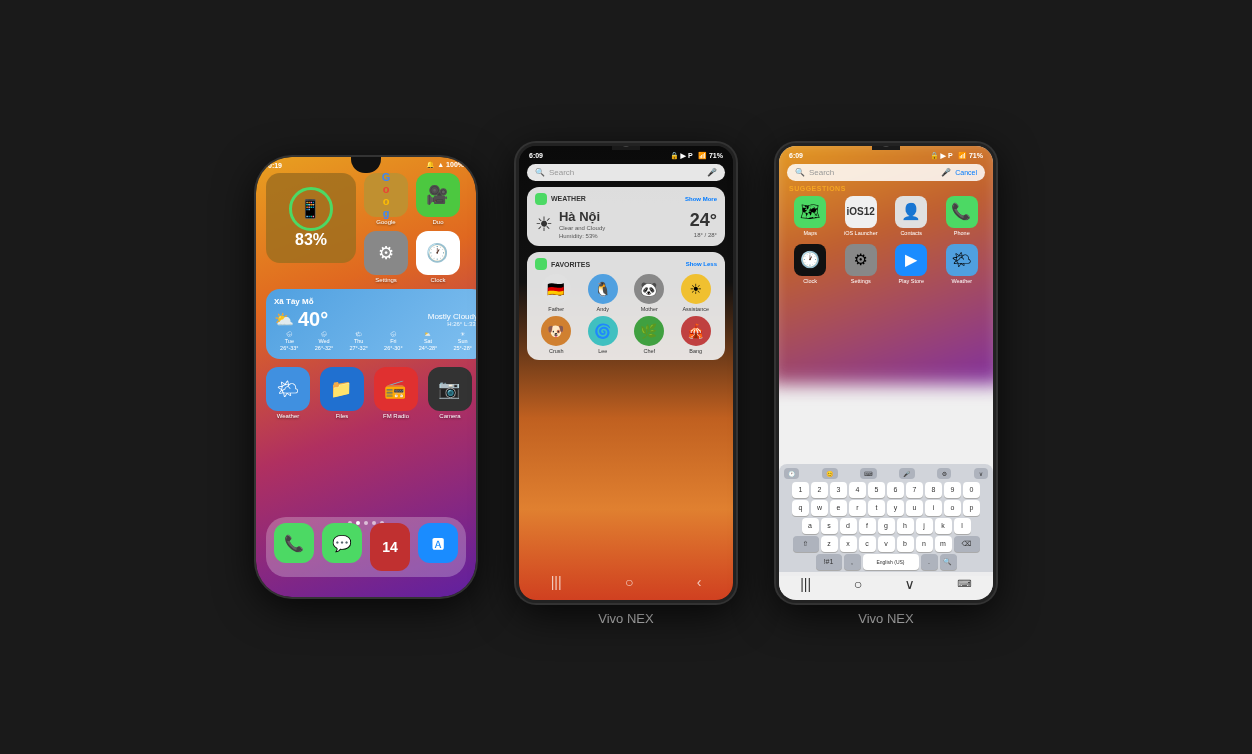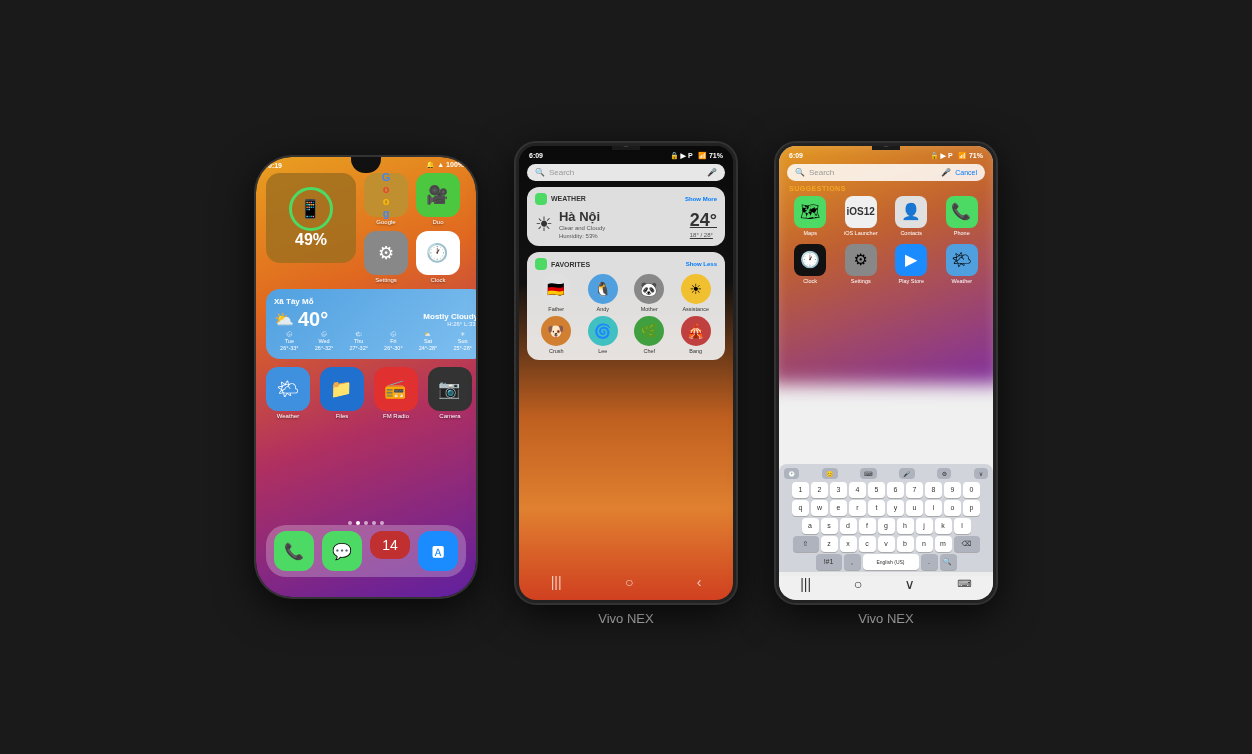--- a/index.html
+++ b/index.html
@@ -479,21 +479,21 @@
         <span>0:19</span>
         <span>🔔 ▲ 100%</span>
       </div>
 
       <div style="display:flex; gap:8px; padding:4px 10px 0; align-items:flex-start;">
 
         <div class="battery-widget">
           <div class="green-ring">
             <span style="font-size:18px;">📱</span>
           </div>
-          <div class="battery-pct">49%</div>
+          <div class="battery-pct">83%</div>
         </div>
 
         <div style="display:flex; flex-direction:column; gap:6px; flex:1;">
           <div style="display:flex; gap:8px;">
             <div class="app-with-label">
               <div class="app-icon" style="background:#c09030; width:44px; height:44px; font-size:11px; font-weight:700;">
                 <span style="color:#4285F4;">G</span>
                   <span style="color:#EA4335;">o</span>
                   <span style="color:#FBBC05;">o</span>
                   <span style="color:#4285F4;">g</span>
@@ -521,21 +521,21 @@
       </div>
 
       <div class="weather-widget" style="margin: 6px 10px 0;">
         <div class="weather-location">Xã Tây Mỗ</div>
         <div style="display:flex; align-items:center; gap:4px;">
           <span style="font-size:16px;">⛅</span>
           <div>
             <div class="weather-temp-big">40°</div>
           </div>
           <div style="margin-left:auto; text-align:right;">
-            <div style="font-size:8px; font-weight:700; color:#fff;padding-left:44px;">Mostly Cloudy</div>
+            <div style="font-size:8px; font-weight:400; color:#fff;padding-left:44px;">Mostly Cloudy</div>
             <div style="font-size:6px; color:rgba(255,255,255,0.9);">H:26° L:33°</div>
           </div>
         </div>
         <div class="weather-week">
           <div class="weather-day">
               <span>🌧</span>
               <span>Tue</span>
               <span>26°-33°</span>
             </div>
           <div class="weather-day">
@@ -594,21 +594,21 @@
       </div>
 
       <div class="dock-1">
         <div class="app-with-label">
           <div class="app-icon" style="background:#4cd964; width:40px; height:40px; font-size:16px;">📞</div>
         </div>
         <div class="app-with-label">
           <div class="app-icon" style="background:#4cd964; width:40px; height:40px; font-size:16px;">💬</div>
         </div>
         <div class="app-with-label">
-          <div class="app-icon" style="background:#c03030; width:40px; height:28px; font-size:14px; font-weight:400; color:#fff;">14</div>
+          <div class="app-icon" style="background:#c03030; width:40px; height:48px; font-size:14px; font-weight:700; color:#fff;">14</div>
         </div>
         <div class="app-with-label">
           <div class="app-icon" style="background:#1a8cff; width:40px; height:40px; font-size:14px;">🅰</div>
         </div>
       </div>
     </div>
   </div>
 </div>
 
 <div class="phone-wrapper">
@@ -637,21 +637,21 @@
         </div>
         <div class="weather-row">
           <div>
             <span class="weather-icon-big">☀</span>
           </div>
           <div>
             <div style="font-size:13px; font-weight:700;">Hà Nội</div>
             <div class="weather-sub">Clear and Cloudy</div>
             <div class="weather-sub">Humidity: 53%</div>
           </div>
-          <div style="margin-left:auto; text-decoration:underline;">
+          <div style="margin-left:auto; text-align:right;">
             <div class="weather-temp-2">24°</div>
             <div class="weather-sub">18° / 28°</div>
           </div>
         </div>
       </div>
 
       <div class="widget-card">
         <div class="widget-header">
           <span style="display:flex; align-items:center; gap:4px;">
             <span style="background:#4cd964; border-radius:4px; width:12px; height:12px; display:inline-block;"></span>

